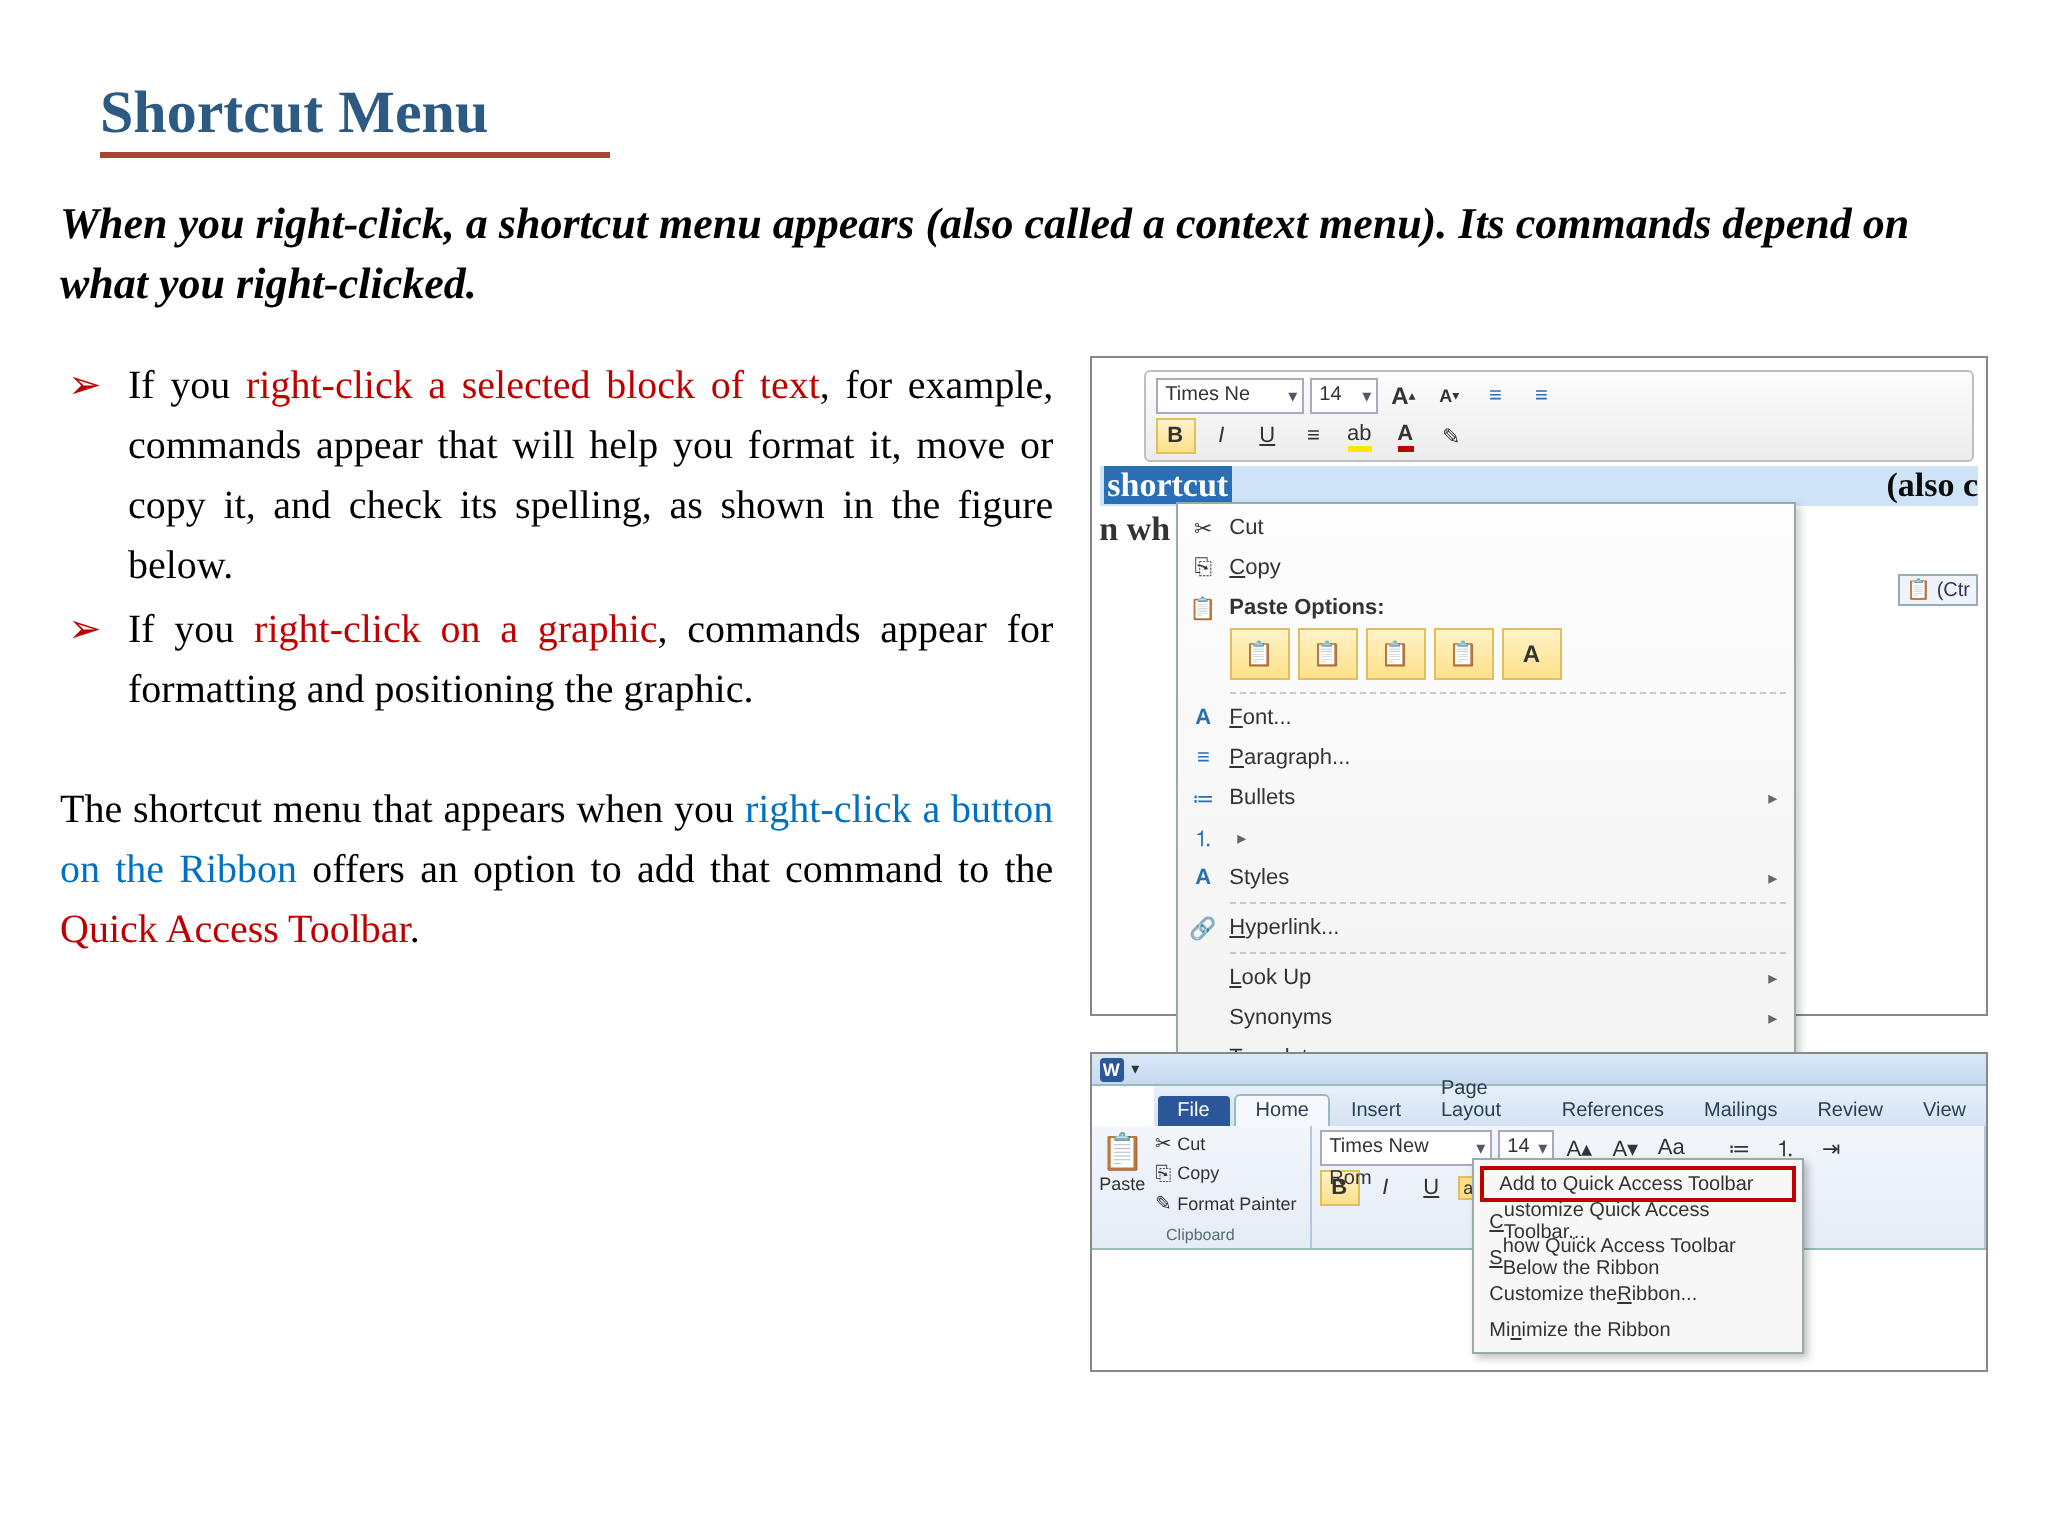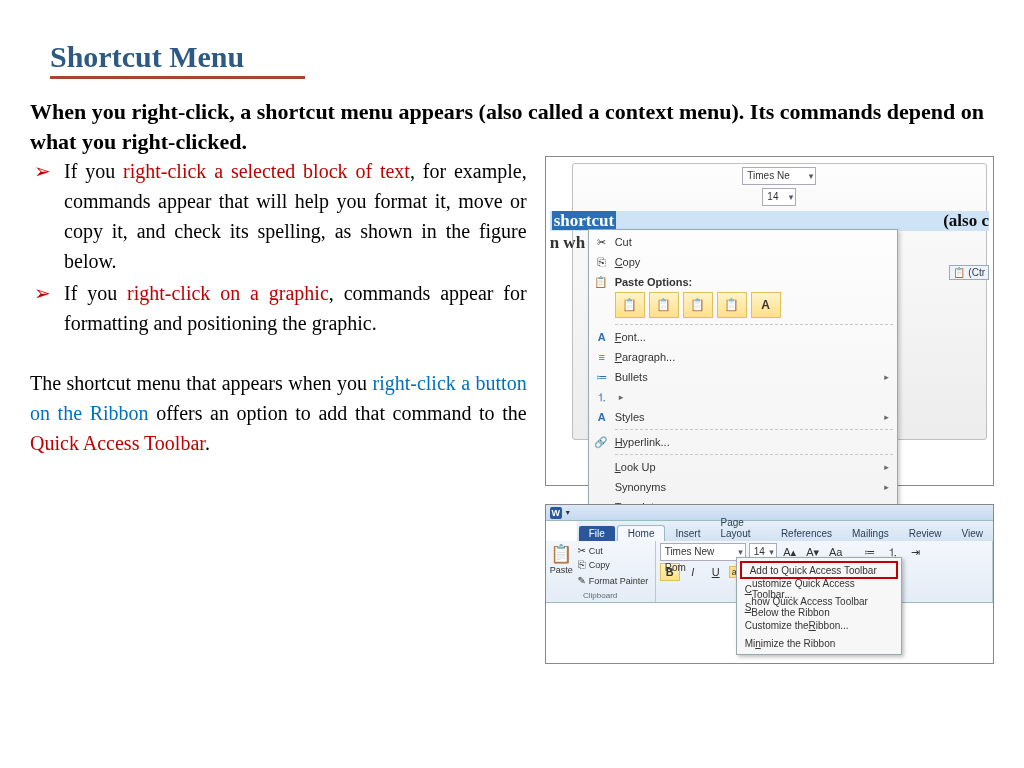--- a/index.html
+++ b/index.html
@@ -26,20 +26,22 @@
     width: 255px;
     height: 3px;
     background: #a84434;
     margin-left: 20px;
     margin-bottom: 18px;
   }
   .intro {
     font-size: 22px;
     font-weight: bold;
     line-height: 1.35;
+    margin-bottom: 22px;
+    font-style: italic;
   }
   .content-row {
     display: flex;
     gap: 18px;
   }
   .left-col {
     flex: 1.05;
   }
   .right-col {
     flex: 0.95;
@@ -91,21 +93,21 @@
   .mini-toolbar {
     margin: 6px 6px 4px 26px;
     border: 1px solid #bfbfbf;
     background: linear-gradient(#fdfdfd,#ececec);
     border-radius: 3px;
     padding: 3px 5px;
     display: flex;
     flex-direction: column;
     gap: 2px;
   }
-  .mt-row { display: flex; align-items: center; gap: 3px; flex-direction: column; }
+  .mt-row { display: flex; align-items: center; gap: 3px; }
   .combo {
     border: 1px solid #aab;
     background: #fff;
     padding: 0 14px 0 4px;
     height: 18px;
     line-height: 16px;
     font-size: 10px;
     position: relative;
   }
   .combo::after {

